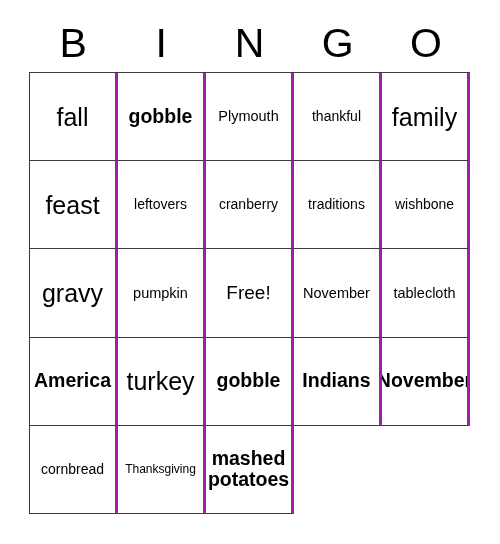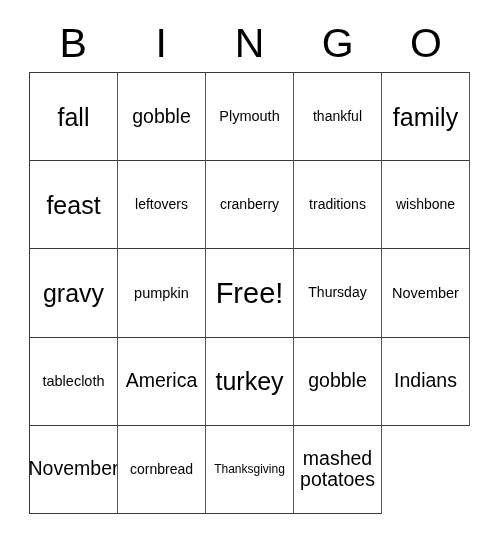--- a/index.html
+++ b/index.html
@@ -57,21 +57,21 @@
     box-sizing: border-box;
     border-top: 1px solid #3a3a3a;
     border-left: 1px solid #3a3a3a;
     display: grid;
     grid-template-columns: repeat(5, 1fr);
     grid-template-rows: repeat(5, 1fr);
     background: #ffffff;
   }
   .bingo-cell {
     box-sizing: border-box;
-    border-right: 1px solid #a21caf;
+    border-right: 3px solid #a21caf;
     border-bottom: 1px solid #3a3a3a;
     display: flex;
     align-items: center;
     justify-content: center;
     text-align: center;
     padding: 2px 3px;
     overflow: hidden;
     background: #ffffff;
   }
   .cell-text {
@@ -79,23 +79,23 @@
     line-height: 1.12;
     color: #000000;
     word-break: normal;
     white-space: normal;
   }
 
   
   .fs-xs  { font-size: 12px; }
   .fs-sm  { font-size: 14.5px; }
   .fs-md  { font-size: 14px; }
-  .fs-lg  { font-size: 19.5px; }
+  .fs-lg  { font-size: 19.5px; font-weight: bold; }
   .fs-xl  { font-size: 25px; }
-  .fs-xxl { font-size: 29px; }
+  .fs-xxl { font-size: 19px; }
 </style>
 </head>
 <body>
 
 <div id="bingo-card">
 
   <div id="header-row">
     <div class="header-letter">B</div>
     <div class="header-letter">I</div>
     <div class="header-letter">N</div>
@@ -140,23 +140,20 @@
     <div class="bingo-cell">
       <span class="cell-text fs-xl">gravy</span>
     </div>
     <div class="bingo-cell">
       <span class="cell-text fs-sm">pumpkin</span>
     </div>
     <div class="bingo-cell">
       <span class="cell-text fs-xxl">Free!</span>
     </div>
     <div class="bingo-cell">
-      <span class="cell-text fs-md">Thursday</span>
-    </div>
-    <div class="bingo-cell">
       <span class="cell-text fs-sm">November</span>
     </div>
 
     <div class="bingo-cell">
       <span class="cell-text fs-sm">tablecloth</span>
     </div>
     <div class="bingo-cell">
       <span class="cell-text fs-lg">America</span>
     </div>
     <div class="bingo-cell">

